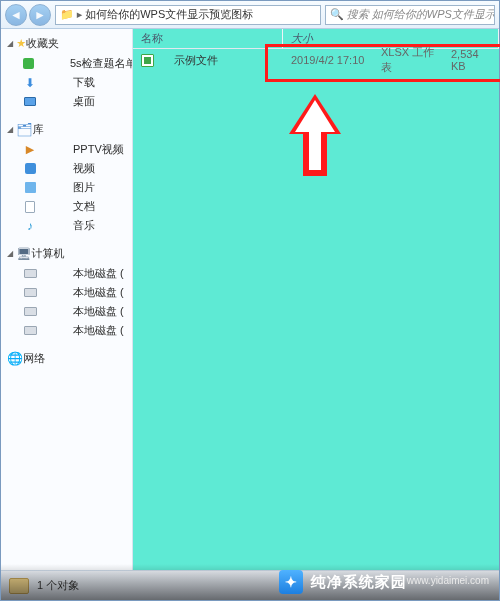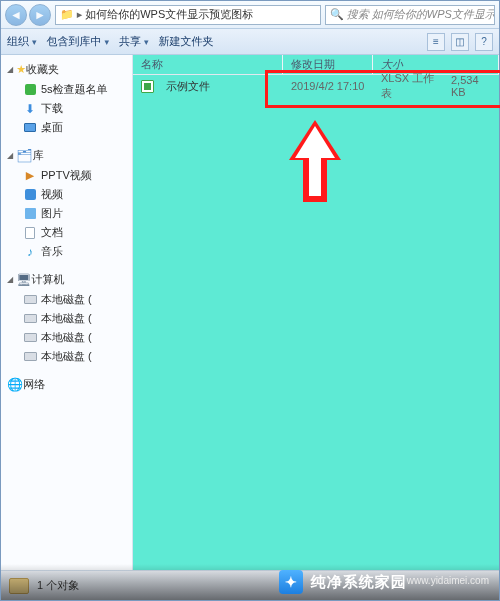--- a/index.html
+++ b/index.html
@@ -85,21 +85,21 @@
     padding:4px 0; overflow:hidden;
   }
   .sb-group { margin-bottom:8px; }
   .sb-header {
     display:flex; align-items:center; padding:3px 6px;
     font-size:11px; color:#2c2c2c;
   }
   .sb-header .tri { margin-right:3px; font-size:8px; color:#6b6b6b;}
   .sb-item {
     display:flex; align-items:center; padding:2px 6px 2px 22px;
-    font-size:11px; color:#2c2c2c; white-space:nowrap;
+    font-size:11px; color:#2c2c2c; white-space:nowrap;gap:32px;
   }
   .sb-item .ico { width:14px; height:14px; margin-right:4px; display:flex;align-items:center;justify-content:center;}
   .ico-star { color:#f5c542; }
   .ico-green { width:11px;height:11px;background:#3fb447;border-radius:2px;}
   .ico-dl { color:#3c8dde; font-size:12px;}
   .ico-desk { width:12px;height:9px;background:#5aa2e8;border:1px solid #2a6aa8;border-radius:1px;}
   .ico-recent { width:11px;height:11px;background:#fff;border:1px solid #9aa;border-radius:2px;}
   .ico-lib { color:#4a8bd1; font-size:13px;}
   .ico-vid { width:11px;height:11px;background:#3f8fdc;border-radius:2px;}
   .ico-play { color:#d88828;font-size:11px;}
@@ -117,21 +117,21 @@
   }
   .cols .col { padding:0 8px; border-right:1px solid #eef2f7; height:100%; display:flex;align-items:center;}
   .col-name{flex:0 0 150px;}
   .col-date{flex:0 0 90px;}
   .col-type{flex:0 0 70px;}
   .col-size{flex:1;font-style:italic;}
   .filerow {
     display:flex; align-items:center; height:22px; font-size:11px; color:#333;
   }
   .filerow .cell { padding:0 8px; }
-  .cell-name{flex:0 0 150px; display:flex;align-items:center;gap:12px;}
+  .cell-name{flex:0 0 150px; display:flex;align-items:center;gap:20px;}
   .cell-date{flex:0 0 90px; color:#666;}
   .cell-type{flex:0 0 70px; color:#666;}
   .cell-size{flex:1; color:#666;}
   .fileicon { width:13px;height:13px;background:#fff;border:1px solid #3fa648;border-radius:1px;display:flex;align-items:center;justify-content:center;}
   .fileicon::after{content:"";width:7px;height:7px;background:#3fa648;}
   
   .redbox {
     position:absolute; border:3px solid #ff1a1a;
     pointer-events:none;
   }
@@ -202,39 +202,20 @@
       <span class="sep">▸</span>
       <span>如何给你的WPS文件显示预览图标</span>
     </div>
     <div class="searchbox">
       <span class="mag">🔍</span>
       <span>搜索 如何给你的WPS文件显示预览图...</span>
     </div>
   </div>
 
 
-  <div class="toolbar">
-    <div class="tbitem drop">
-        <span>组织</span>
-      </div>
-    <div class="tbitem drop">
-        <span>包含到库中</span>
-      </div>
-    <div class="tbitem drop">
-        <span>共享</span>
-      </div>
-    <div class="tbitem">
-        <span>新建文件夹</span>
-      </div>
-    <div class="right">
-      <div class="rbtn">≡</div>
-      <div class="rbtn">◫</div>
-      <div class="rbtn">?</div>
-    </div>
-  </div>
 
   <div class="mainarea">
 
     <div class="sidebar">
 
       <div class="sb-group">
         <div class="sb-header">
           <span class="tri">◢</span>
           <span class="ico ico-star">★</span>
           <span>收藏夹</span>
@@ -328,21 +309,20 @@
           <span class="ico ico-net">🌐</span>
           <span>网络</span>
         </div>
       </div>
 
     </div>
 
     <div class="filepane">
       <div class="cols">
         <div class="col col-name">名称</div>
-        <div class="col col-date">修改日期</div>
         <div class="col col-size">大小</div>
       </div>
       <div class="filerow">
         <div class="cell cell-name">
           <span class="fileicon"></span>
           <span>示例文件</span>
         </div>
         <div class="cell cell-date">2019/4/2 17:10</div>
         <div class="cell cell-type">XLSX 工作表</div>
         <div class="cell cell-size">2,534 KB</div>

